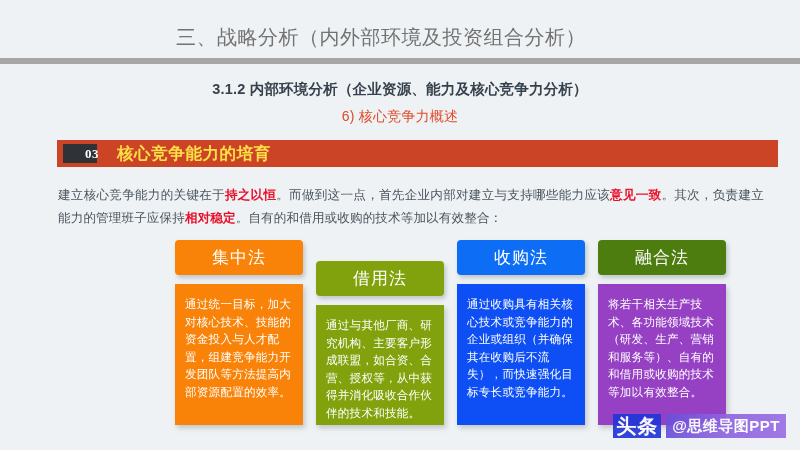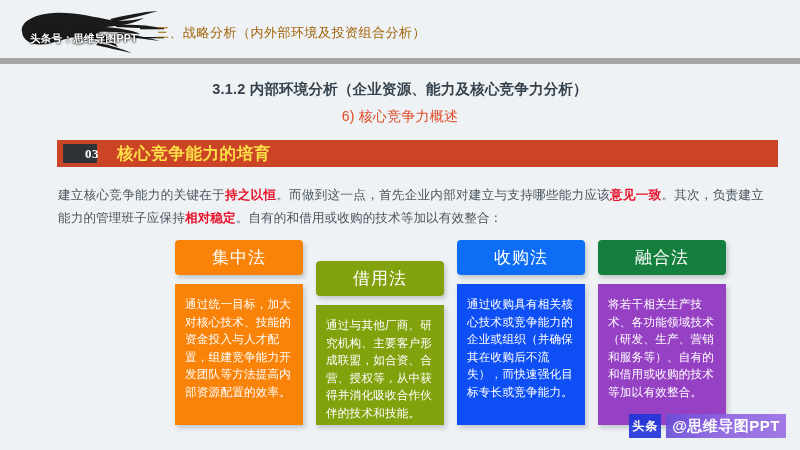--- a/index.html
+++ b/index.html
@@ -51,23 +51,23 @@
     font-size: 10.5px;
     font-weight: bold;
     letter-spacing: 0.3px;
     white-space: nowrap;
     z-index: 3;
     text-shadow: 0 0 2px #000, 0 0 3px #000;
   }
 
   #slide-title {
     position: absolute;
-    left: 156px; top: 24px;
-    font-size: 13px;
-    color: #a16207;
+    left: 176px; top: 24px;
+    font-size: 20px;
+    color: #737373;
     letter-spacing: 0.5px;
     white-space: nowrap;
   }
 
   #header-rule {
     position: absolute;
     left: 0; top: 58px;
     width: 800px; height: 6px;
     background: #a6a6a6;
   }
@@ -191,21 +191,21 @@
     right: 14px; bottom: 12px;
     display: flex;
     align-items: center;
     gap: 5px;
     opacity: 0.92;
   }
 
   #watermark-mark {
     background: #2336d8;
     color: #ffffff;
-    font-size: 12px;
+    font-size: 20px;
     font-weight: bold;
     padding: 0 3px;
     letter-spacing: 1px;
     line-height: 24px;
   }
 
   #watermark-handle {
     color: #ffffff;
     font-size: 15px;
     font-weight: bold;
@@ -215,35 +215,20 @@
     padding: 0 6px;
   }
 </style>
 </head>
 <body>
 
 <div id="slide">
 
   <div id="header">
 
-    <div id="brand-badge">
-      <svg width="152" height="50" viewBox="0 0 152 50">
-        <path d="M8,26 C6,16 20,8 40,7 C62,6 78,11 96,14 C110,16 120,14 130,12
-                 C120,18 104,20 92,21 C104,22 118,24 126,28
-                 C112,27 96,25 84,26 C92,30 100,35 104,41
-                 C92,36 78,31 64,31 C54,31 44,36 32,38 C18,40 9,35 8,26 Z" fill="#1a1a1a"></path>
-        <path d="M96,13 C112,9 128,6 144,5 C130,9 114,13 100,16 Z" fill="#1a1a1a"></path>
-        <path d="M102,19 C118,18 134,19 148,22 C132,22 116,22 102,21 Z" fill="#1a1a1a"></path>
-        <path d="M104,27 C118,28 132,31 146,35 C130,33 114,31 103,29 Z" fill="#1a1a1a"></path>
-        <path d="M84,37 C96,39 108,43 118,47 C104,44 90,41 82,39 Z" fill="#1a1a1a"></path>
-        <rect x="126" y="22" width="24" height="1.3" fill="#1a1a1a"></rect>
-        <rect x="128" y="31" width="22" height="1.3" fill="#1a1a1a"></rect>
-      </svg>
-      <div id="brand-badge-label">头条号：思维导图PPT</div>
-    </div>
 
     <div id="slide-title">三、战略分析（内外部环境及投资组合分析）</div>
   </div>
   <div id="header-rule"></div>
 
   <div id="subheading">3.1.2 内部环境分析（企业资源、能力及核心竞争力分析）</div>
   <div id="sub-subheading">6) 核心竞争力概述</div>
 
   <div id="section-banner">
     <div id="section-number">03</div>
@@ -259,21 +244,21 @@
       </div>
       <div class="method-col">
         <div class="method-head" style="background: rgb(129, 162, 12); margin-top: 21px;">借用法</div>
         <div class="method-body" style="background: rgb(129, 162, 12);">通过与其他厂商、研究机构、主要客户形成联盟，如合资、合营、授权等，从中获得并消化吸收合作伙伴的技术和技能。</div>
       </div>
       <div class="method-col">
         <div class="method-head" style="background: rgb(13, 110, 245);">收购法</div>
         <div class="method-body" style="background: rgb(13, 79, 245);">通过收购具有相关核心技术或竞争能力的企业或组织（并确保其在收购后不流失），而快速强化目标专长或竞争能力。</div>
       </div>
       <div class="method-col">
-        <div class="method-head" style="background: #15803d; text-align: right;">融合法</div>
+        <div class="method-head" style="background: #4d7c0f; text-align: right;">融合法</div>
         <div class="method-body" style="background: rgb(150, 64, 196);">将若干相关生产技术、各功能领域技术（研发、生产、营销和服务等）、自有的和借用或收购的技术等加以有效整合。</div>
       </div>
     </div>
 
   <div id="watermark">
     <div id="watermark-mark">头条</div>
     <div id="watermark-handle">@思维导图PPT</div>
   </div>
 
 </div>

